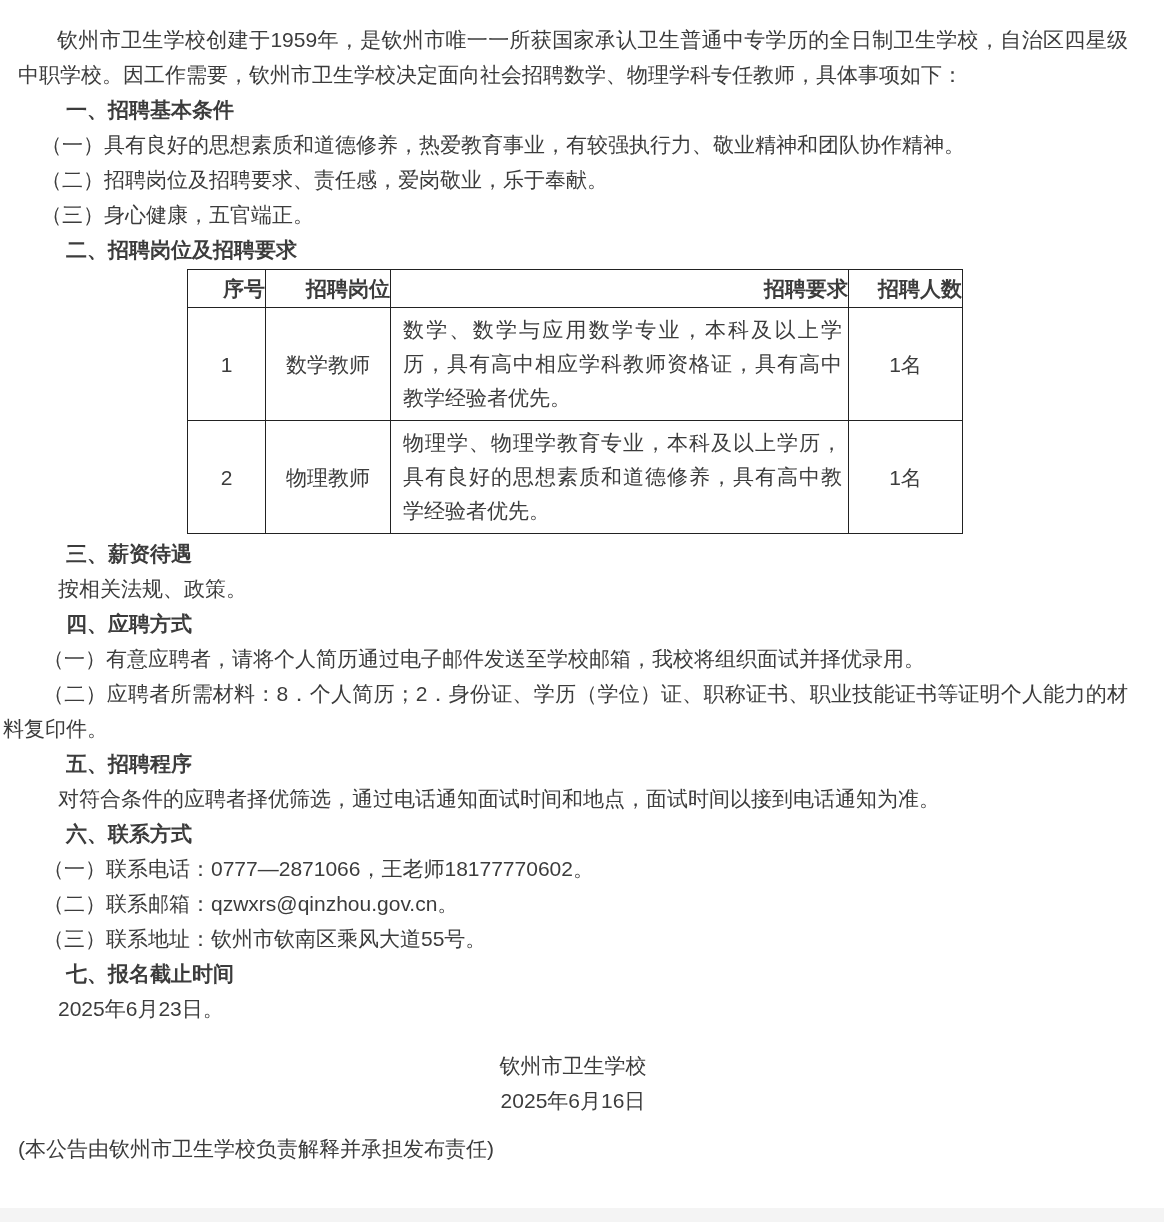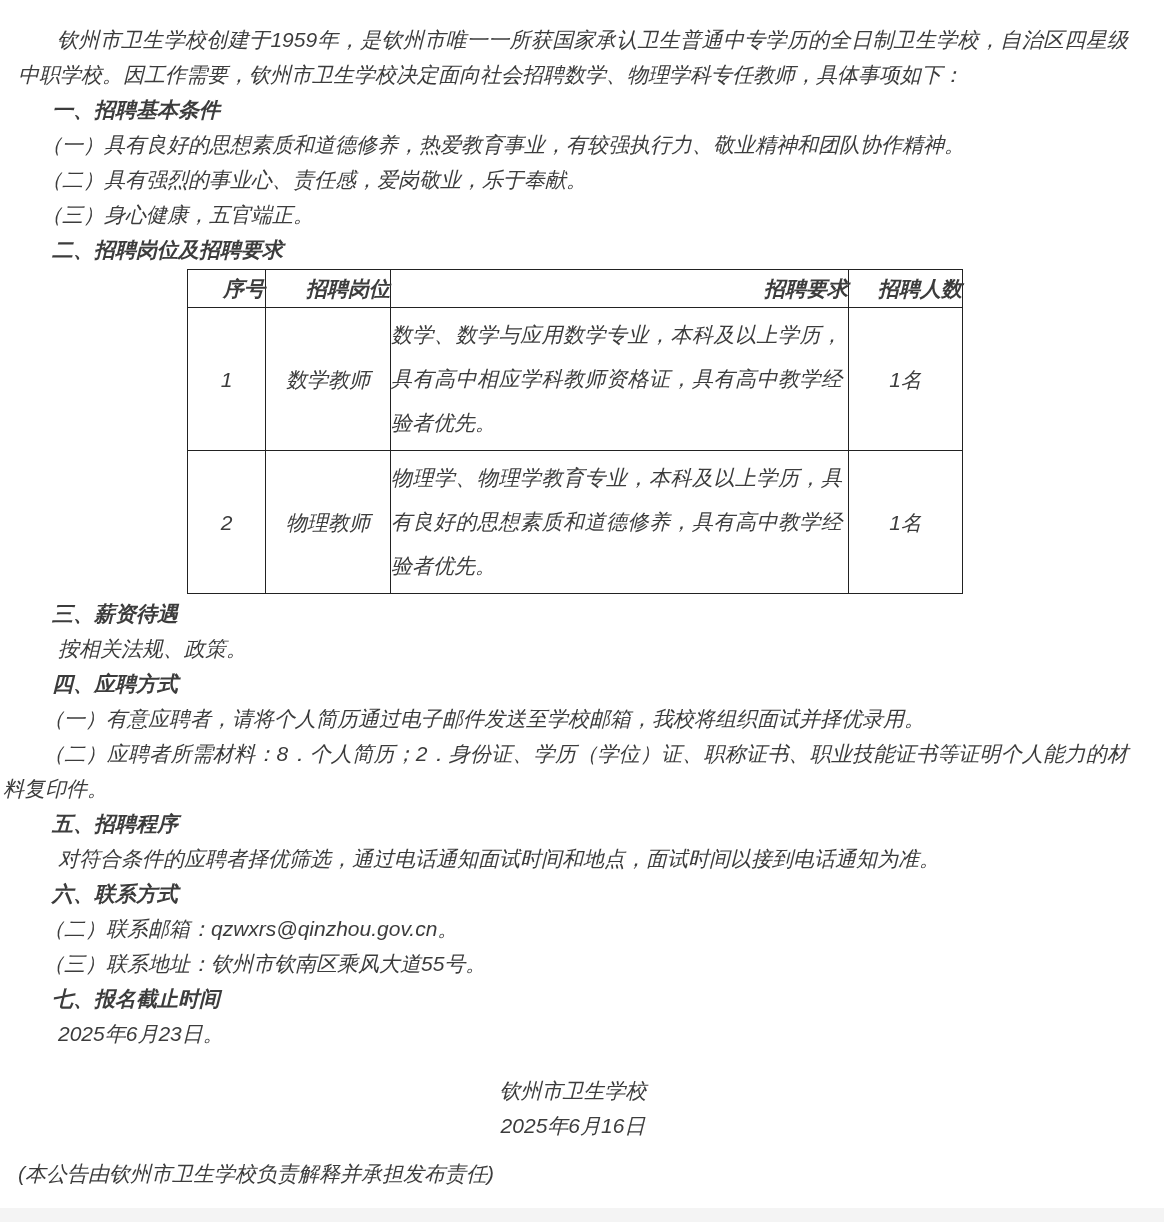--- a/index.html
+++ b/index.html
@@ -11,30 +11,29 @@
     position: relative;
     font-family: "Liberation Sans", "DejaVu Sans", sans-serif;
     color: #3c3c3c;
     font-size: 21px;
     line-height: 35px;
   }
   .page {
     box-sizing: border-box;
     width: 1164px;
     padding: 22px 36px 0 18px;
-    font-style: italic;
   }
   p { margin: 0; }
   .intro {
     text-indent: 39px;
     text-align: justify;
   }
   .heading {
     font-weight: bold;
-    margin-left: 34px;
+    margin-left: 48px;
   }
   .item-a {
     margin-left: 23px;
     text-align: justify;
   }
   .item-hang {
     margin-left: -15px;
     text-indent: 40px;
     text-align: justify;
   }
@@ -59,22 +58,22 @@
     text-align: right;
     font-size: 21px;
   }
   table.recruit td {
     height: 100px;
     text-align: center;
     vertical-align: middle;
   }
   table.recruit td.req {
     text-align: left;
-    padding: 5px 6px 5px 0;
-    line-height: 44px;
+    padding: 5px 6px 5px 12px;
+    line-height: 34px;
     text-align: justify;
   }
   .signature {
     text-align: center;
     margin-top: 22px;
   }
   .footer-note {
     margin-top: 13px;
   }
   .bottom-bar {
@@ -88,21 +87,21 @@
 </style>
 </head>
 <body>
 
 <div class="page">
 
   <p class="intro">钦州市卫生学校创建于1959年，是钦州市唯一一所获国家承认卫生普通中专学历的全日制卫生学校，自治区四星级中职学校。因工作需要，钦州市卫生学校决定面向社会招聘数学、物理学科专任教师，具体事项如下：</p>
 
   <p class="heading">一、招聘基本条件</p>
   <p class="item-a">（一）具有良好的思想素质和道德修养，热爱教育事业，有较强执行力、敬业精神和团队协作精神。</p>
-  <p class="item-a">（二）具有强烈的事业心、责任感，爱岗敬业，乐于奉献。</p>
+  <p class="item-a">（二）招聘岗位及招聘要求、责任感，爱岗敬业，乐于奉献。</p>
   <p class="item-a">（三）身心健康，五官端正。</p>
 
   <p class="heading">二、招聘岗位及招聘要求</p>
 
   <table class="recruit">
     <colgroup>
       <col style="width:78px">
       <col style="width:125px">
       <col style="width:458px">
       <col style="width:114px">
@@ -135,20 +134,21 @@
   <p class="body-text">按相关法规、政策。</p>
 
   <p class="heading">四、应聘方式</p>
   <p class="item-hang">（一）有意应聘者，请将个人简历通过电子邮件发送至学校邮箱，我校将组织面试并择优录用。</p>
   <p class="item-hang">（二）应聘者所需材料：8．个人简历；2．身份证、学历（学位）证、职称证书、职业技能证书等证明个人能力的材料复印件。</p>
 
   <p class="heading">五、招聘程序</p>
   <p class="body-text">对符合条件的应聘者择优筛选，通过电话通知面试时间和地点，面试时间以接到电话通知为准。</p>
 
   <p class="heading">六、联系方式</p>
+  <p class="item-hang">（一）联系电话：0777—2871066，王老师18177770602。</p>
   <p class="item-hang">（二）联系邮箱：qzwxrs@qinzhou.gov.cn。</p>
   <p class="item-hang">（三）联系地址：钦州市钦南区乘风大道55号。</p>
 
   <p class="heading">七、报名截止时间</p>
   <p class="body-text">2025年6月23日。</p>
 
   <div class="signature">
     <p>钦州市卫生学校</p>
     <p>2025年6月16日</p>
   </div>

